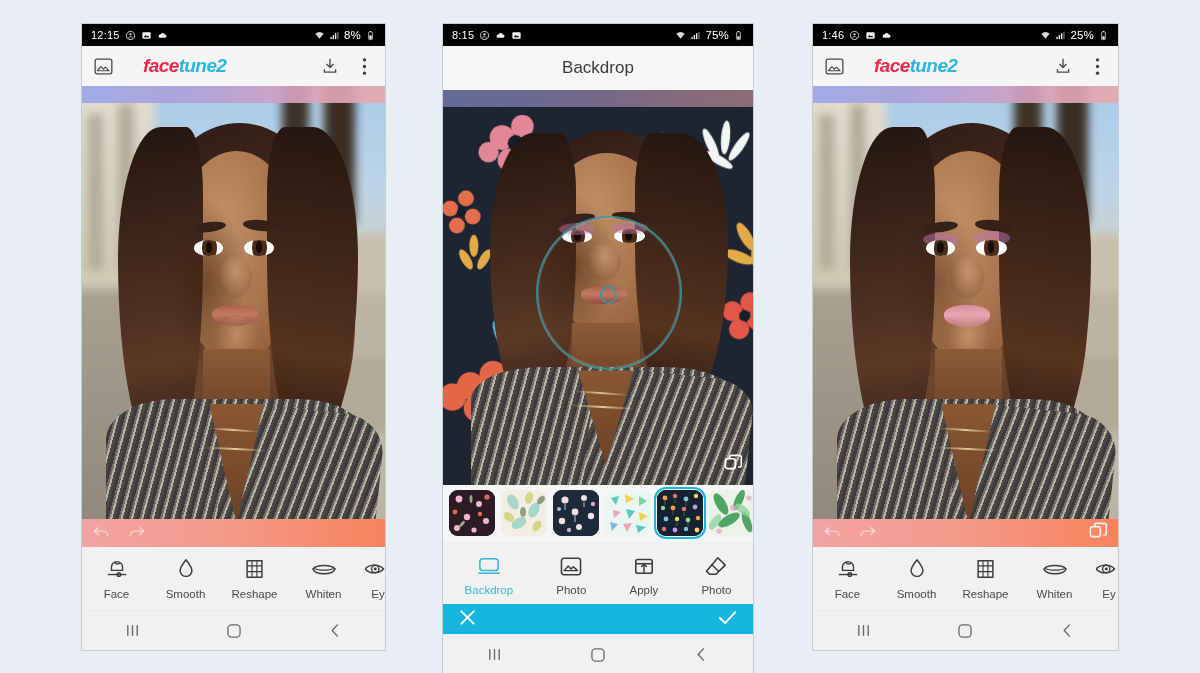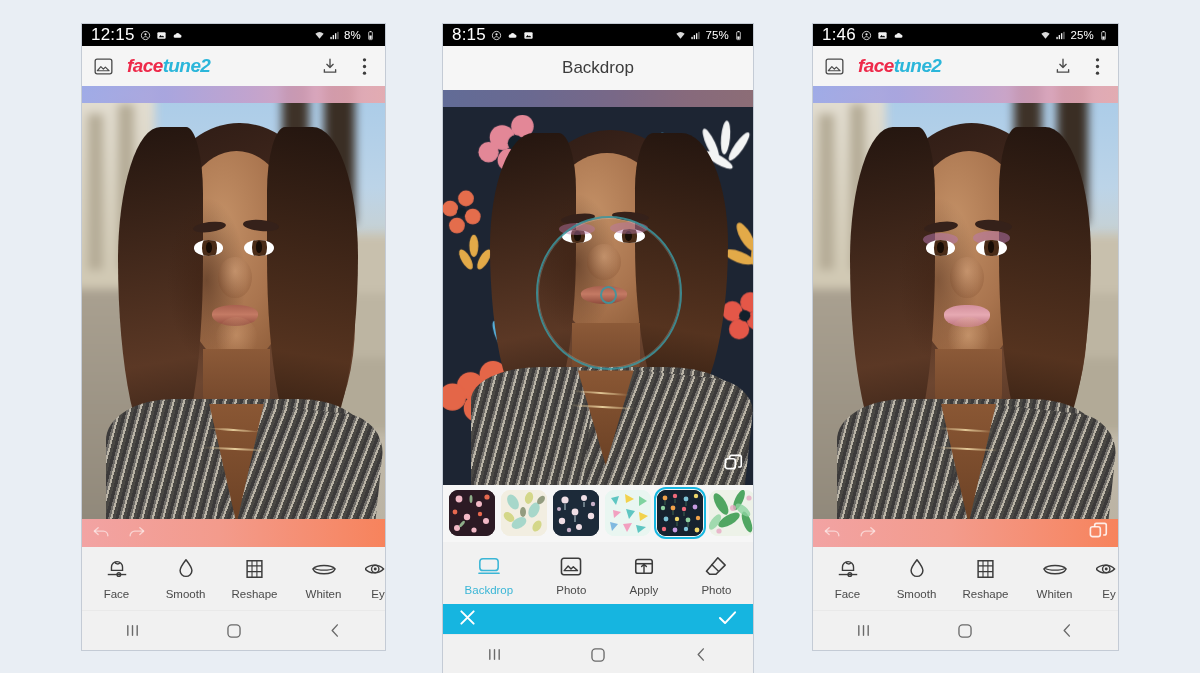--- a/index.html
+++ b/index.html
@@ -24,32 +24,32 @@
   #phone3 { left: 813px; top: 24px; width: 305px; height: 626px; }
 
   
   .statusbar {
     height: 22px; background: #000; color: #fff;
     display: flex; align-items: center; padding: 0 9px;
     font-size: 11px; letter-spacing: .2px; flex: 0 0 auto;
   }
   .sb-left  { display: flex; align-items: center; gap: 5px; }
   .sb-right { margin-left: auto; display: flex; align-items: center; gap: 4px; }
-  .sb-time { font-size: 17px; }
+  .sb-time { font-size: 11px; }
   .sb-ico { display:inline-block; width: 11px; height: 11px; opacity:.95; }
   .sb-pct { font-size: 11.5px; }
 
   
   .appbar {
     height: 40px; background: #f5f5f5; display: flex; align-items: center;
     padding: 0 11px; flex: 0 0 auto; position: relative;
   }
   .appbar.plain { justify-content: center; background:#f6f6f6; height:44px;}
   .title-plain { font-size: 17px; color: #3c3c3c; font-weight: 400; }
-  .logo { font-size: 19px; font-weight: 800; font-style: italic; letter-spacing:-.6px; margin-left: 14px;}
+  .logo { font-size: 19px; font-weight: 800; font-style: italic; letter-spacing:-.6px; margin-left: 30px;}
   .logo .a { color: #ee2a4a; }
   .logo .b { color: #2bb6da; }
   .appbar-right { margin-left: auto; display: flex; align-items: center; gap: 14px; }
   .ic-btn { width: 20px; height: 20px; display:flex; align-items:center; justify-content:center; }
 
   
   .canvas { position: relative; flex: 1 1 auto; overflow: hidden; background:#222; }
 
   
   .tint-top {

